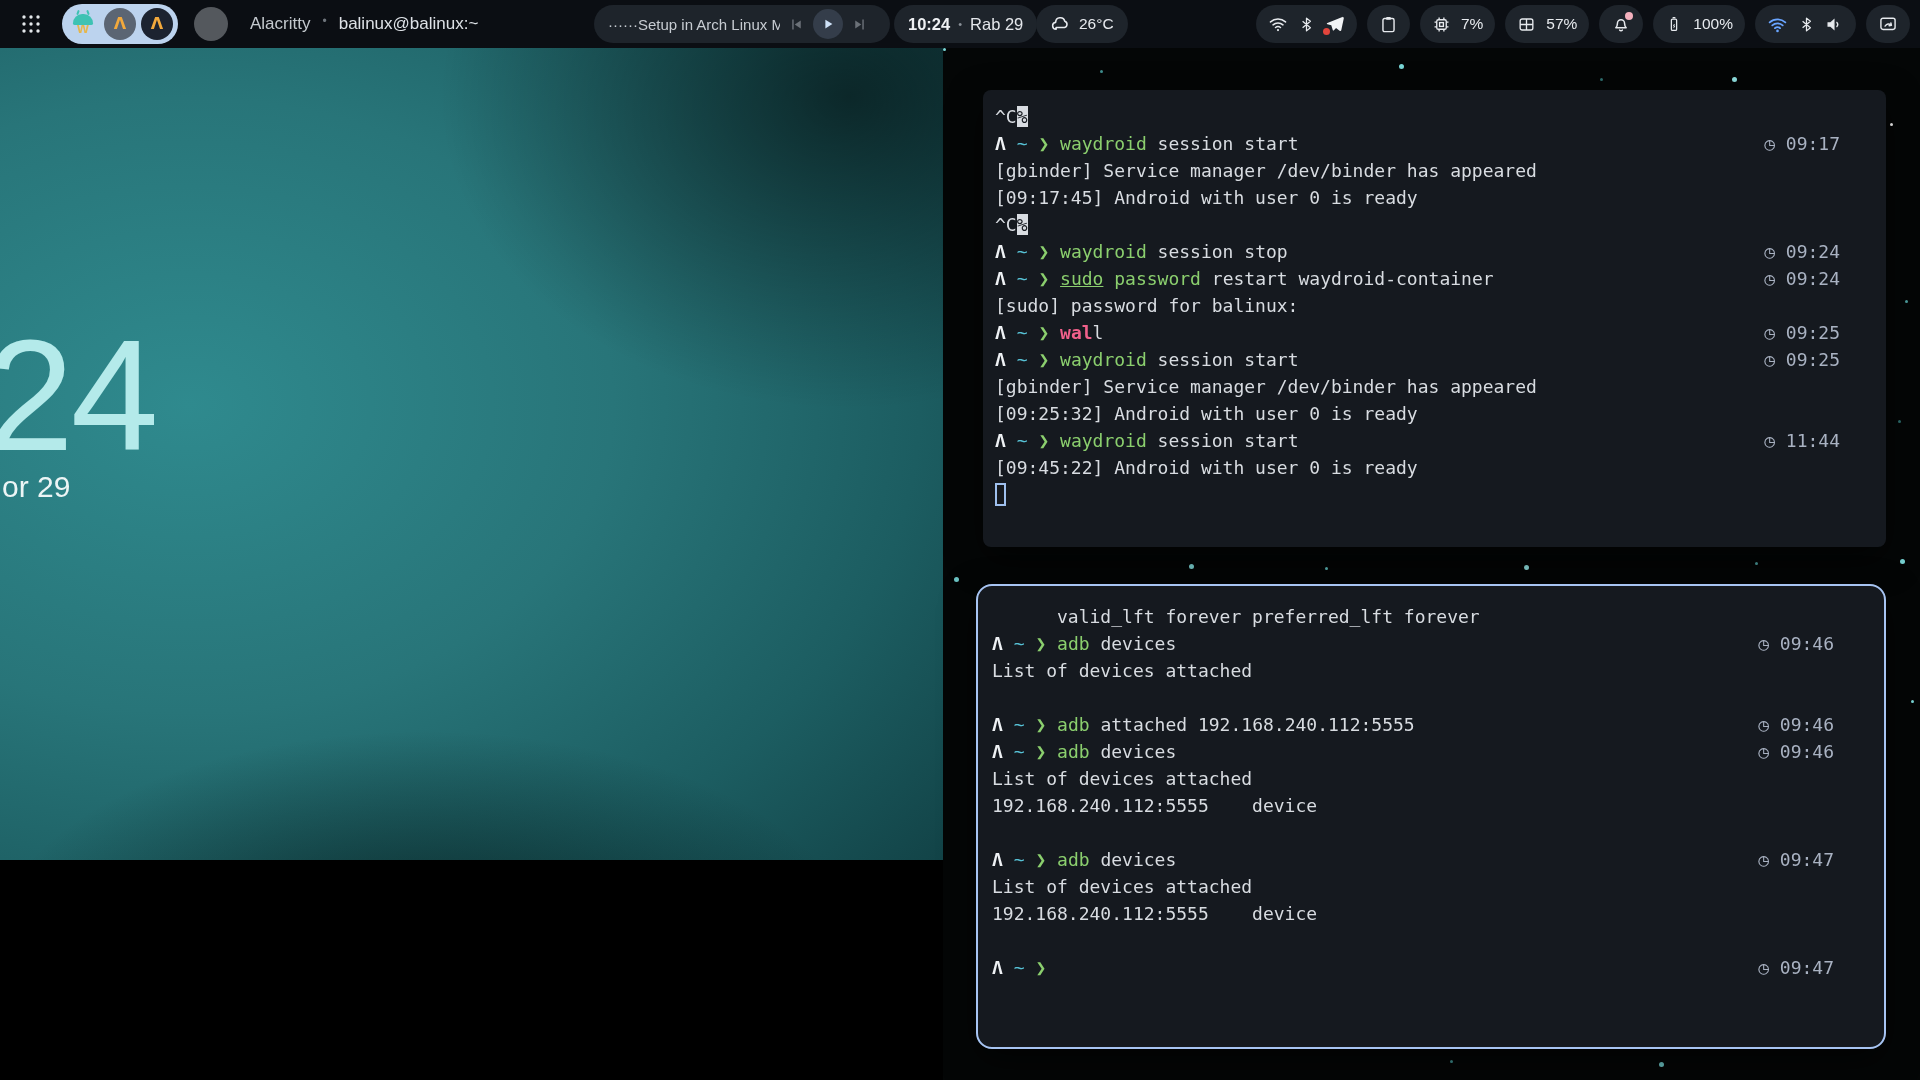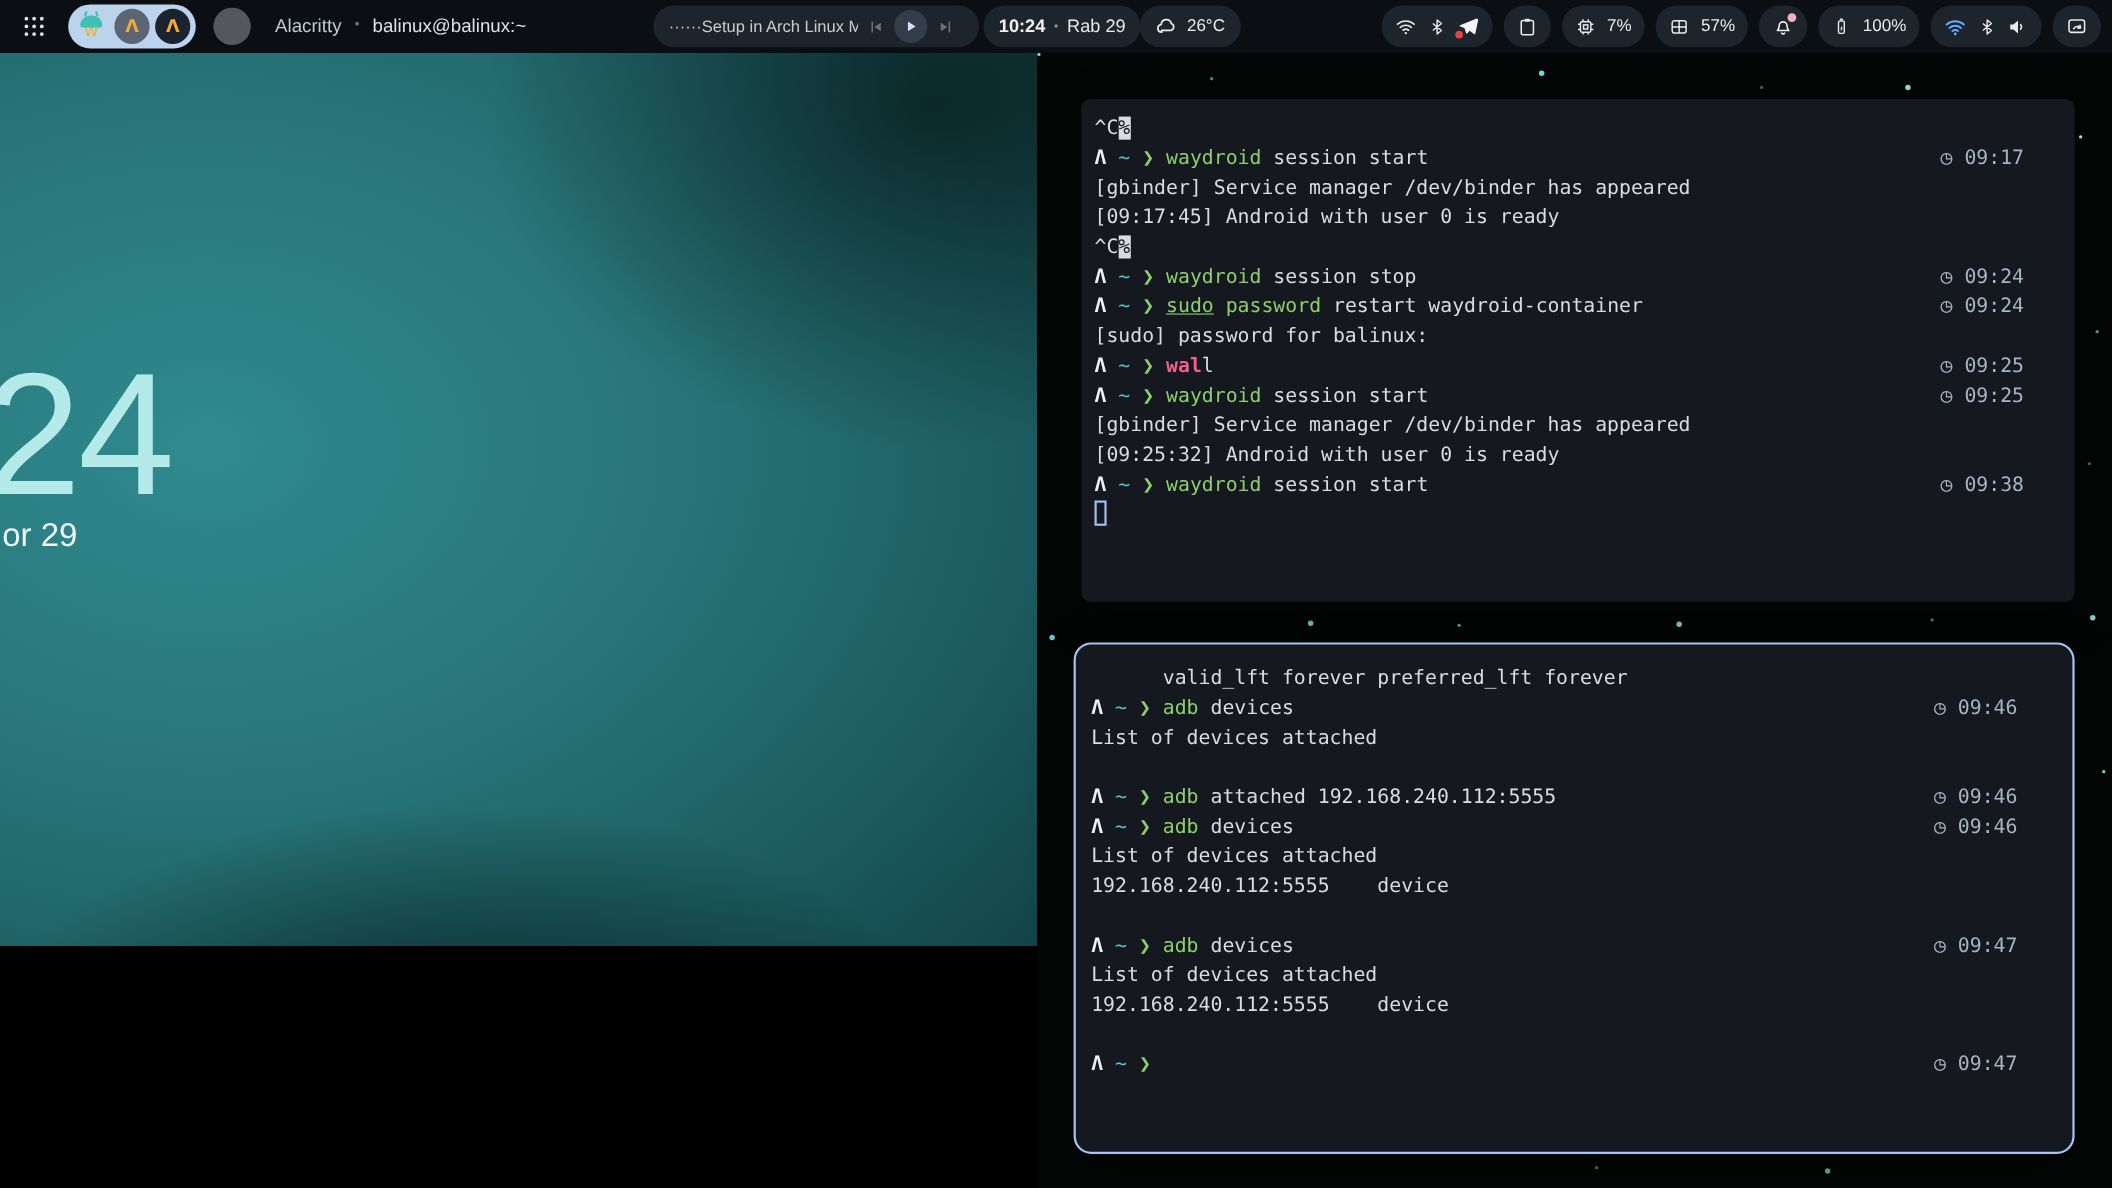--- a/index.html
+++ b/index.html
@@ -283,21 +283,22 @@
     <div class="tline"><span><span class="s-w">[gbinder] Service manager /dev/binder has appeared</span></span></div>
     <div class="tline"><span><span class="s-w">[09:17:45] Android with user 0 is ready</span></span></div>
     <div class="tline"><span><span class="s-w">^C</span><span class="s-inv">%</span></span></div>
     <div class="tline"><span><span class="s-pb">Λ</span><span class="s-w"> </span><span class="s-cy">~</span><span class="s-w"> </span><span class="s-gp">❯</span><span class="s-w"> </span><span class="s-cmd">waydroid</span><span class="s-w"> session stop</span></span><span class="tts">◷ 09:24</span></div>
     <div class="tline"><span><span class="s-pb">Λ</span><span class="s-w"> </span><span class="s-cy">~</span><span class="s-w"> </span><span class="s-gp">❯</span><span class="s-w"> </span><span class="s-u">sudo</span><span class="s-w"> </span><span class="s-cmd">password</span><span class="s-w"> restart waydroid-container</span></span><span class="tts">◷ 09:24</span></div>
     <div class="tline"><span><span class="s-w">[sudo] password for balinux:</span></span></div>
     <div class="tline"><span><span class="s-pb">Λ</span><span class="s-w"> </span><span class="s-cy">~</span><span class="s-w"> </span><span class="s-gp">❯</span><span class="s-w"> </span><span class="s-r">wal</span><span class="s-w">l</span></span><span class="tts">◷ 09:25</span></div>
     <div class="tline"><span><span class="s-pb">Λ</span><span class="s-w"> </span><span class="s-cy">~</span><span class="s-w"> </span><span class="s-gp">❯</span><span class="s-w"> </span><span class="s-cmd">waydroid</span><span class="s-w"> session start</span></span><span class="tts">◷ 09:25</span></div>
     <div class="tline"><span><span class="s-w">[gbinder] Service manager /dev/binder has appeared</span></span></div>
     <div class="tline"><span><span class="s-w">[09:25:32] Android with user 0 is ready</span></span></div>
-    <div class="tline"><span><span class="s-pb">Λ</span><span class="s-w"> </span><span class="s-cy">~</span><span class="s-w"> </span><span class="s-gp">❯</span><span class="s-w"> </span><span class="s-cmd">waydroid</span><span class="s-w"> session start</span></span><span class="tts">◷ 09:38</span></div>
+    <div class="tline"><span><span class="s-pb">Λ</span><span class="s-w"> </span><span class="s-cy">~</span><span class="s-w"> </span><span class="s-gp">❯</span><span class="s-w"> </span><span class="s-cmd">waydroid</span><span class="s-w"> session start</span></span><span class="tts">◷ 11:44</span></div>
+    <div class="tline"><span><span class="s-w">[09:45:22] Android with user 0 is ready</span></span></div>
     <div class="tline"><span><span class="s-cur"></span></span></div>
   </div>
 <div class="terminal term2" id="term2">
     <div class="tline"><span><span class="s-w">      valid_lft forever preferred_lft forever</span></span></div>
     <div class="tline"><span><span class="s-pb">Λ</span><span class="s-w"> </span><span class="s-cy">~</span><span class="s-w"> </span><span class="s-gp">❯</span><span class="s-w"> </span><span class="s-cmd">adb</span><span class="s-w"> devices</span></span><span class="tts">◷ 09:46</span></div>
     <div class="tline"><span><span class="s-w">List of devices attached</span></span></div>
     <div class="tline"><span><span class="s-w"></span></span></div>
     <div class="tline"><span><span class="s-pb">Λ</span><span class="s-w"> </span><span class="s-cy">~</span><span class="s-w"> </span><span class="s-gp">❯</span><span class="s-w"> </span><span class="s-cmd">adb</span><span class="s-w"> attached 192.168.240.112:5555</span></span><span class="tts">◷ 09:46</span></div>
     <div class="tline"><span><span class="s-pb">Λ</span><span class="s-w"> </span><span class="s-cy">~</span><span class="s-w"> </span><span class="s-gp">❯</span><span class="s-w"> </span><span class="s-cmd">adb</span><span class="s-w"> devices</span></span><span class="tts">◷ 09:46</span></div>
     <div class="tline"><span><span class="s-w">List of devices attached</span></span></div>

